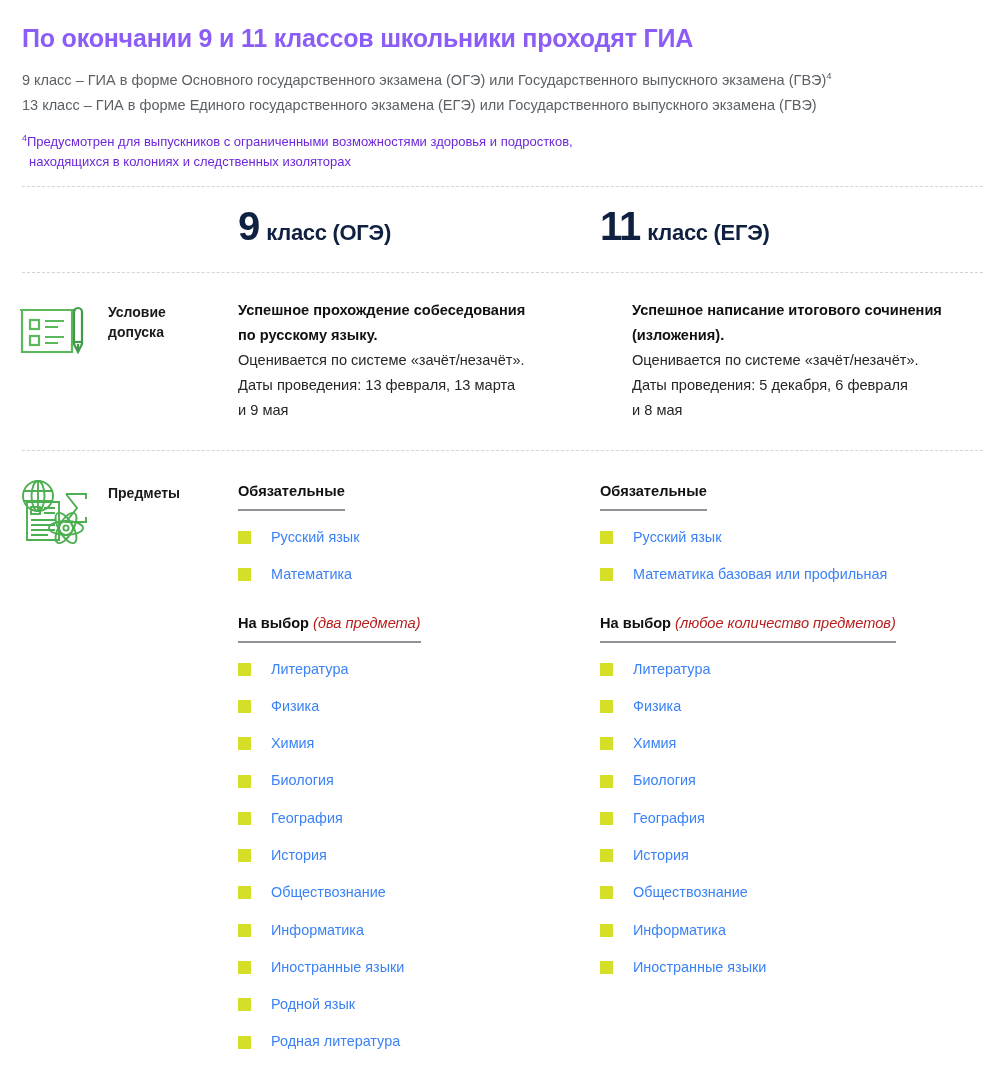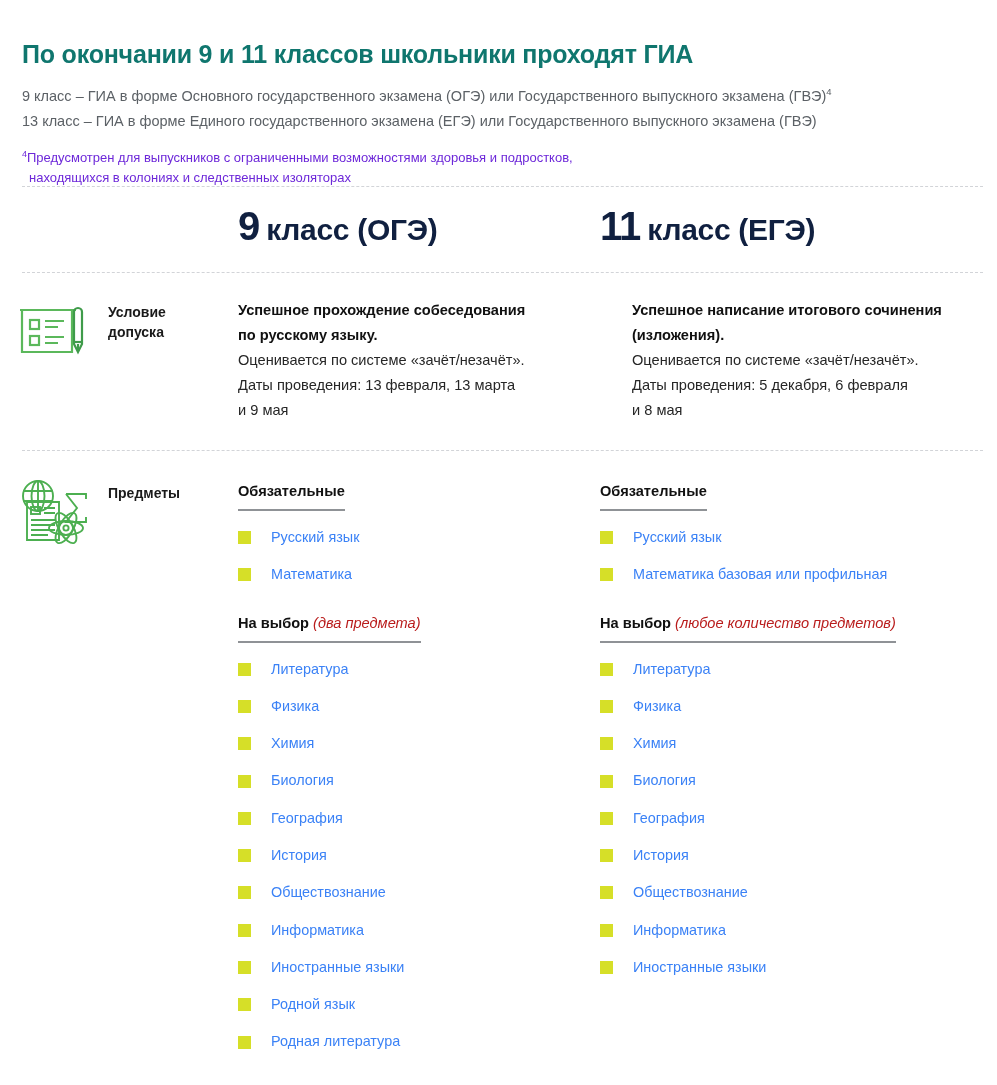--- a/index.html
+++ b/index.html
@@ -23,23 +23,23 @@
     box-sizing: border-box;
   }
 
   
   .header {
     padding: 24px 22px 0 22px;
   }
   .main-title {
     font-size: 25px;
     font-weight: 700;
-    color: #0f766e;
+    color: #8b5cf6;
     letter-spacing: -0.2px;
-    margin: 16px 0 16px 0;
+    margin: 0 0 16px 0;
     line-height: 1.15;
   }
   .subline {
     font-size: 14.5px;
     color: #5c6166;
     line-height: 1.55;
     margin: 0 0 3px 0;
     font-weight: 400;
   }
   .subline sup {
@@ -87,21 +87,21 @@
     white-space: nowrap;
   }
   .colhead .num {
     font-size: 40px;
     font-weight: 700;
     letter-spacing: -1px;
     line-height: 1;
     vertical-align: baseline;
   }
   .colhead .rest {
-    font-size: 30px;
+    font-size: 22px;
     font-weight: 700;
     letter-spacing: -0.3px;
     margin-left: 7px;
     vertical-align: baseline;
   }
   #head-nine   { left: 238px; }
   #head-eleven { left: 600px; }
 
   
   .row-admission .icon-wrap { top: 300px; }

